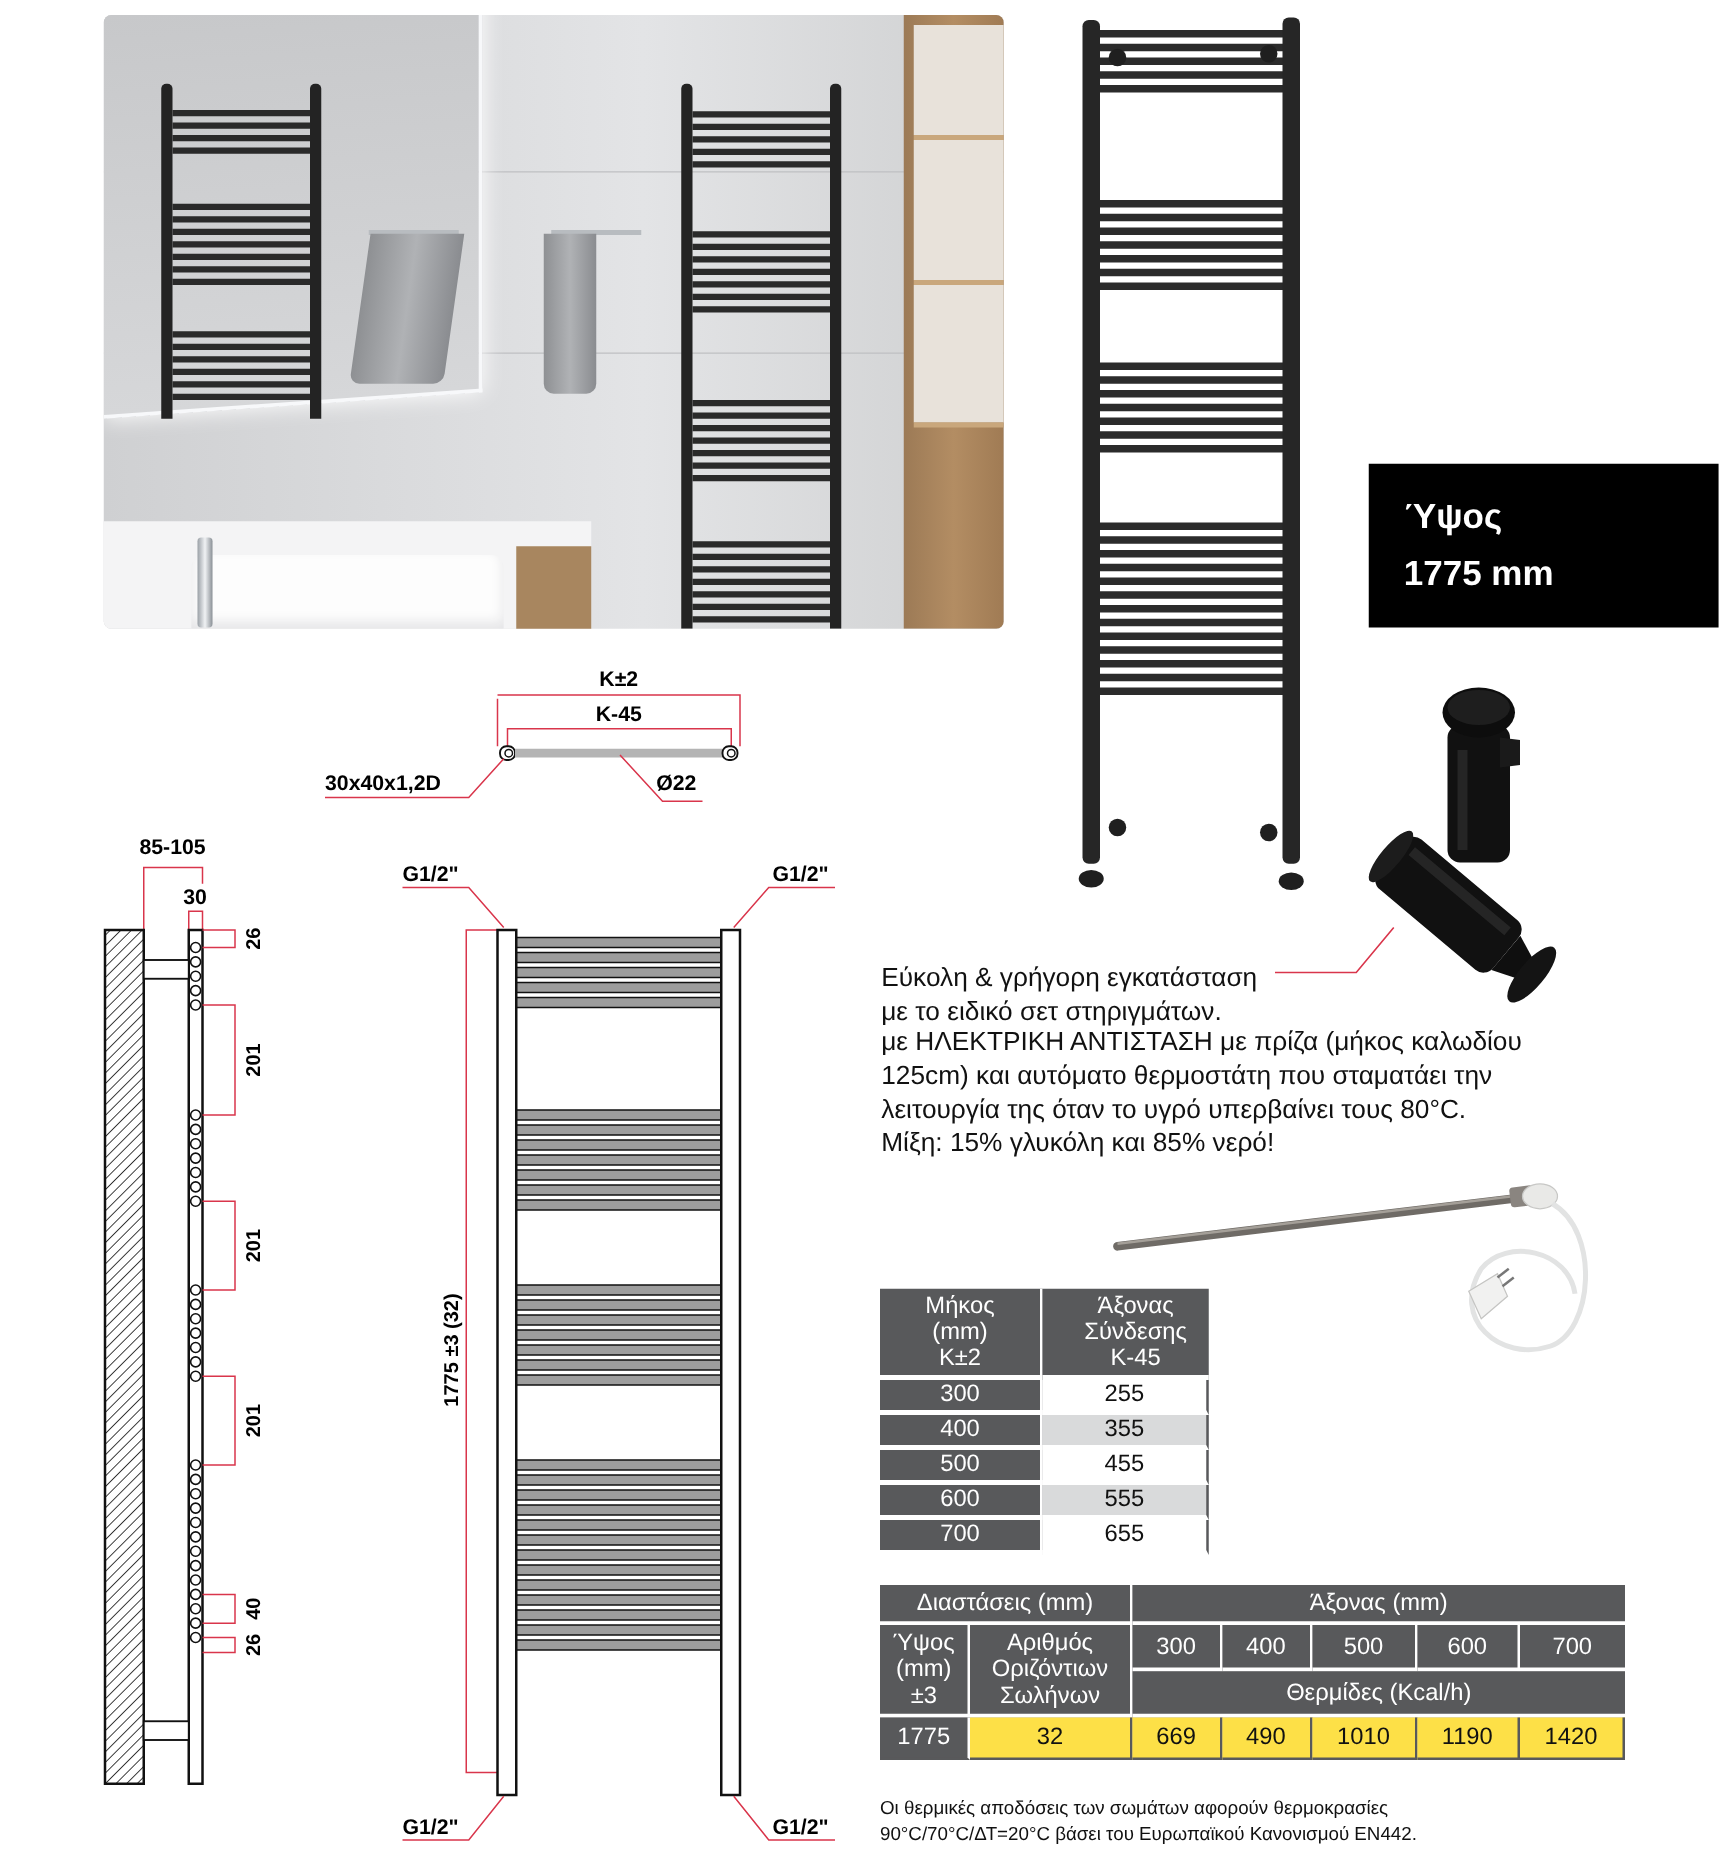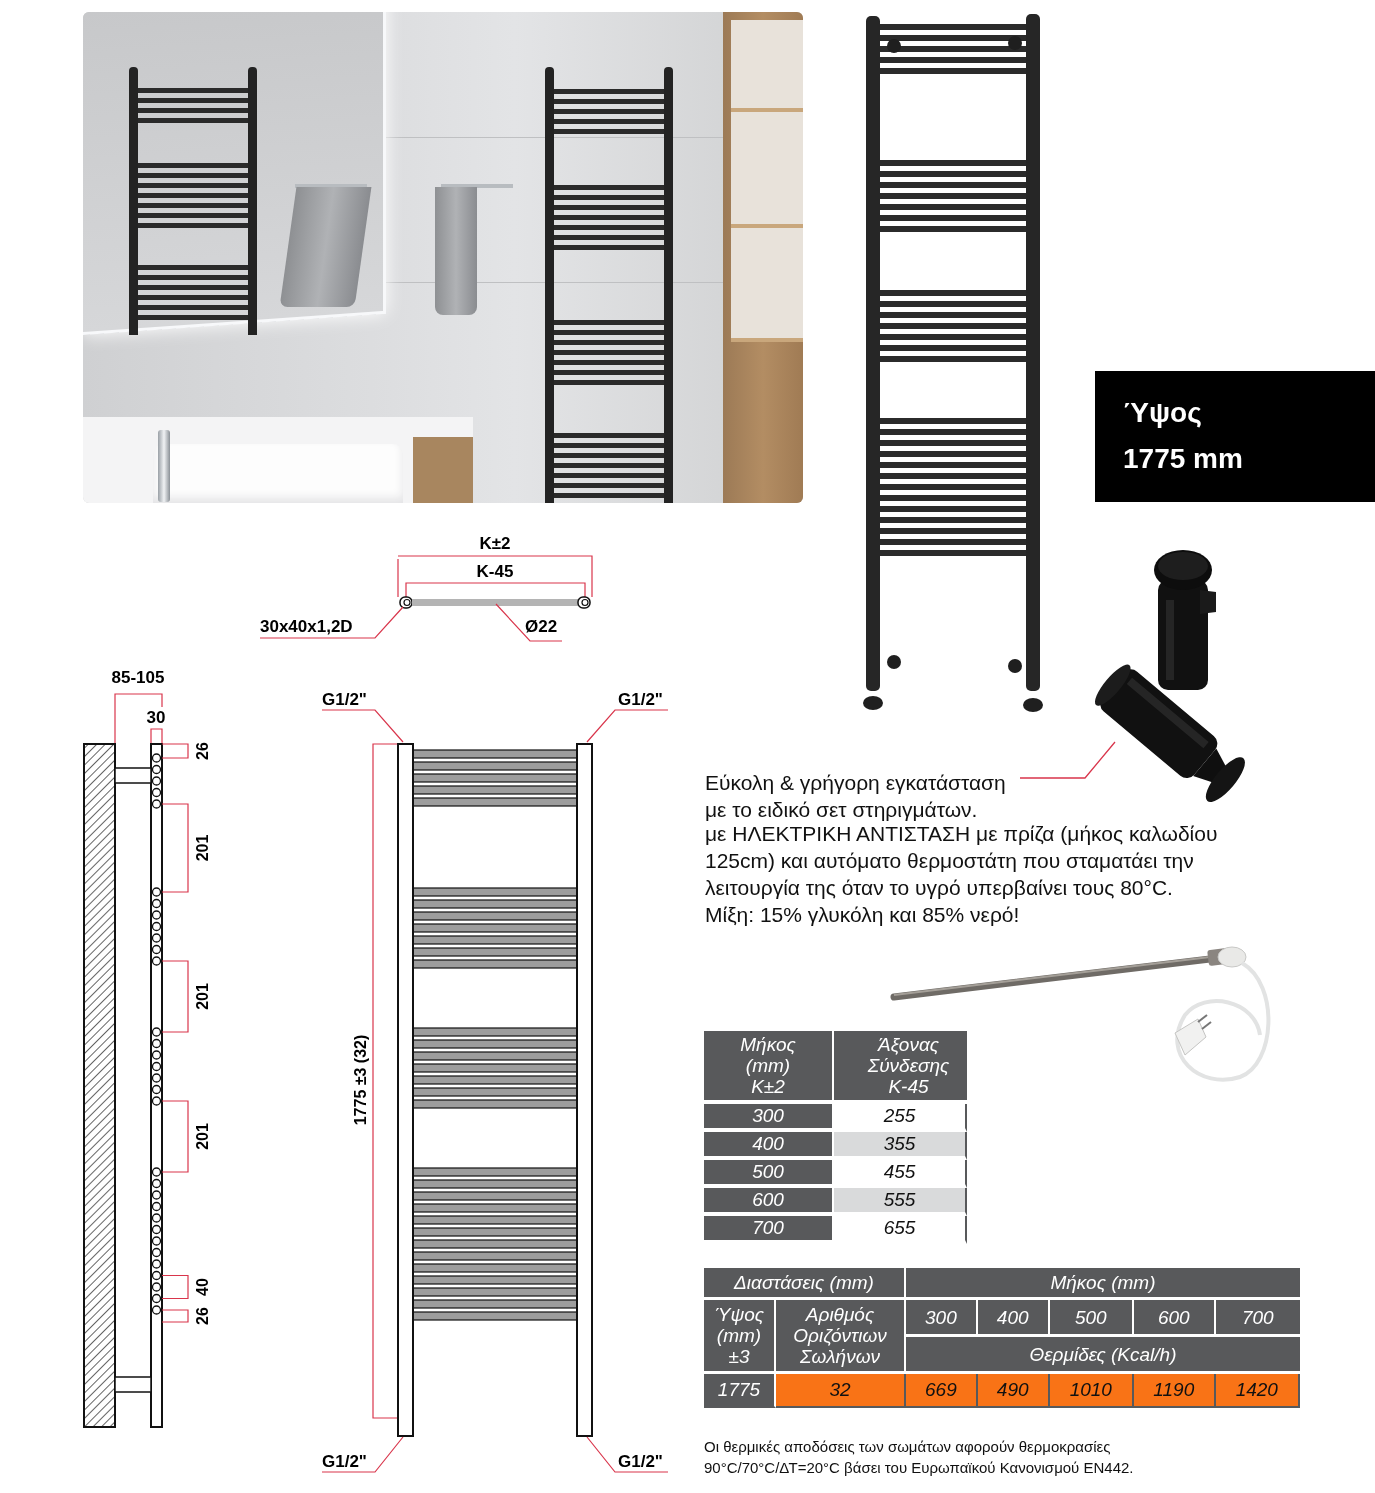--- a/index.html
+++ b/index.html
@@ -32,33 +32,33 @@
   #height-badge { left:1095px; top:371px; width:280px; height:131px; background:#000; color:#fff; }
   #height-badge .t1 { position:absolute; left:28px; top:26px; font-size:28px; font-family:"Liberation Sans", sans-serif; font-weight:bold; }
   #height-badge .t2 { position:absolute; left:28px; top:72px; font-size:28px; font-family:"Liberation Sans", sans-serif; font-weight:bold; }
 
   
   .greek { font-family:"Liberation Sans", sans-serif; font-size:21px; line-height:27px; color:#111; }
   #install-text { left:705px; top:742px; width:380px;margin-top:27px; }
   #alt-text { left:705px; top:820px; width:590px; }
 
   
-  table { border-collapse:separate; border-spacing:0; font-family:"Liberation Sans", sans-serif;font-style:italic; }
+  table { border-collapse:separate; border-spacing:0; font-family:"Liberation Sans", sans-serif; }
   #table1 { position:absolute; left:704px; top:1031px; width:263px; }
   #table1 th { background:#58595b; color:#fff; font-weight:normal; font-size:19px; line-height:21px; padding:3px 2px; border-right:2px solid #fff; border-bottom:4px solid #fff; text-align:center; }
   #table1 th:last-child { border-right:none;padding-left:18px; }
   #table1 td { font-size:19px; height:24px; text-align:center; border-bottom:4px solid #fff; padding:0; }
   #table1 td.k { background:#58595b; color:#fff; width:128px; border-right:2px solid #fff; }
   #table1 td.v { background:#fff; color:#111; border-right:2px solid #58595b; }
   #table1 tr.alt td.v { background:#d9dadb; }
 
   #table2 { position:absolute; left:704px; top:1268px; width:596px; }
   #table2 th { background:#58595b; color:#fff; font-weight:normal; font-size:19px; line-height:21px; text-align:center; border-right:2px solid #fff; border-bottom:3px solid #fff; padding:4px 2px; }
   #table2 th.last { border-right:none; }
-  #table2 td { font-size:19px; text-align:center; height:32px; padding:0; border-right:2px solid #58595b; border-bottom:2px solid #58595b; background:#f97316; }
+  #table2 td { font-size:19px; text-align:center; height:32px; padding:0; border-right:2px solid #58595b; border-bottom:2px solid #58595b; background:#fde047; }
   #table2 td.k { background:#58595b; color:#fff; border-right:2px solid #fff; }
 
   #footnote { left:704px; top:1436px; width:560px; font-family:"Liberation Sans", sans-serif; font-size:15px; line-height:21px; color:#111; }
 
   svg text { font-family:"Liberation Sans", sans-serif; font-weight:bold; }
 </style>
 </head>
 <body>
 
 <div id="photo" class="abs">
@@ -393,21 +393,21 @@
         <td class="k">700</td>
         <td class="v">655</td>
       </tr>
   </tbody>
 </table>
 
 <table id="table2">
   <thead>
     <tr>
       <th colspan="2">Διαστάσεις (mm)</th>
-      <th colspan="5" class="last">Μήκος (mm)</th>
+      <th colspan="5" class="last">Άξονας (mm)</th>
     </tr>
     <tr>
       <th rowspan="2" style="width:66px">
         <div>Ύψος</div>
         <div>(mm)</div>
         <div>±3</div>
       </th>
       <th rowspan="2" style="width:124px">
         <div>Αριθμός</div>
         <div>Οριζόντιων</div>

